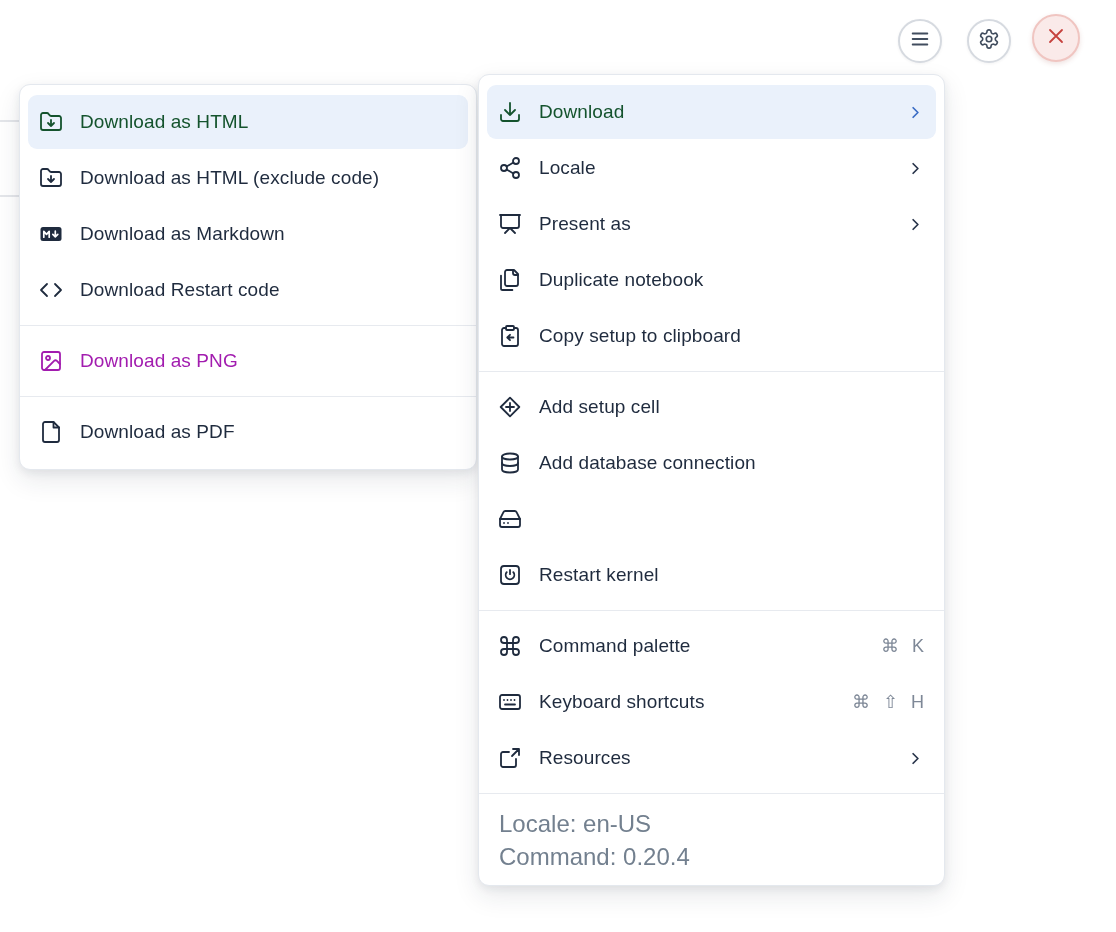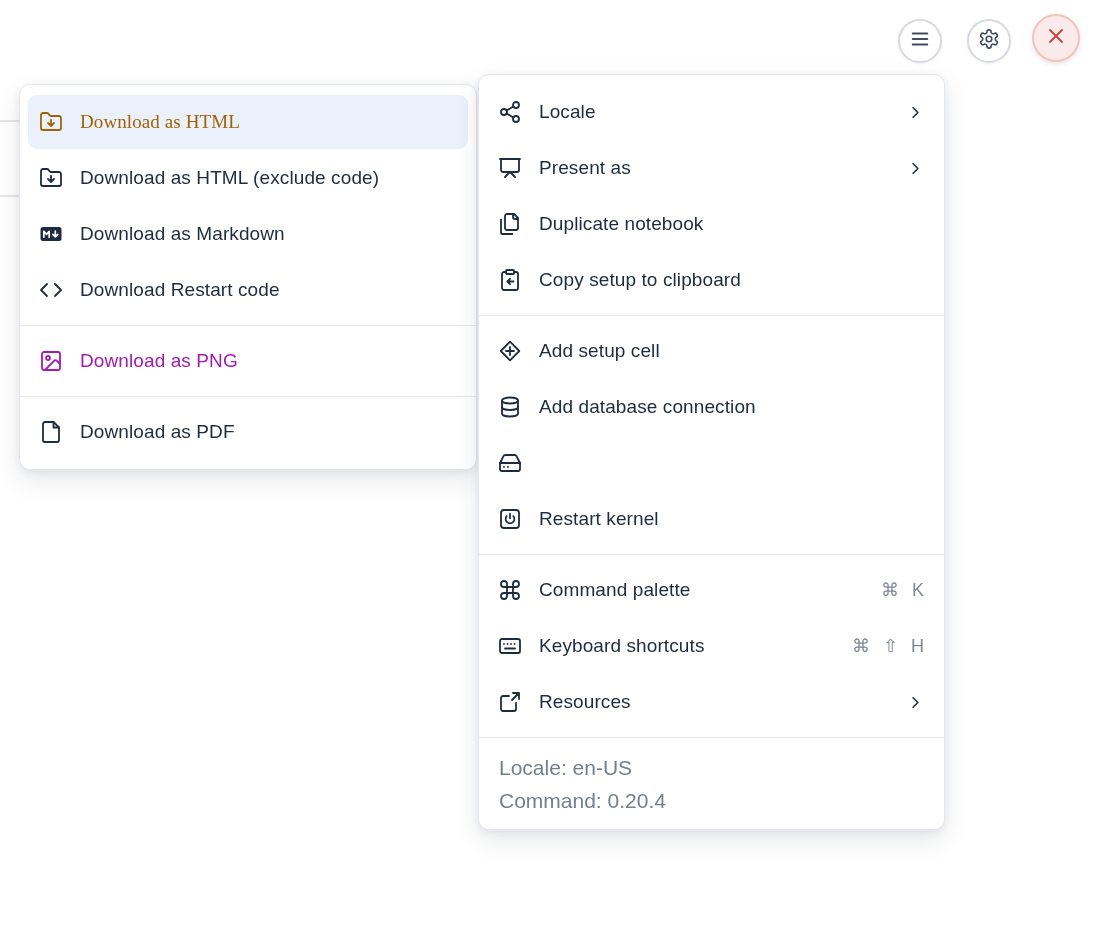--- a/index.html
+++ b/index.html
@@ -32,26 +32,26 @@
   }
   .menu-item{
     display:flex;align-items:center;height:54px;margin:2px 8px;padding:0 11px;
     border-radius:9px;font-size:19px;color:#1f2b3e;cursor:default;
   }
   .menu-item .mi-icon{flex:0 0 auto;width:24px;height:24px;display:flex;align-items:center;justify-content:center;margin-right:17px;}
   .menu-item .mi-icon svg{display:block;}
   .menu-item .mi-label{flex:1 1 auto;white-space:nowrap;letter-spacing:.1px;}
   .menu-item .mi-end{flex:0 0 auto;display:flex;align-items:center;color:#28344a;}
   .menu-item .mi-shortcut{flex:0 0 auto;font-size:18px;color:#7e8897;word-spacing:6px;letter-spacing:1px;}
-  .menu-item.highlighted{background:#eaf1fb;color:#a16207;font-family:Liberation Serif, serif;}
+  .menu-item.highlighted{background:#eaf1fb;color:#14532d;}
   .menu-item.highlighted .mi-end{color:#3a6cc4;}
   .menu-item.disabled{color:#a21caf;}
   .menu-sep{height:1px;background:#e7eaef;margin:8px 0;}
 
-  .menu-footer{padding:5px 20px 4px;color:#73808f;font-size:21px;}
+  .menu-footer{padding:5px 20px 4px;color:#73808f;font-size:24px;}
   .menu-footer div{line-height:33px;white-space:nowrap;}
 
   svg{stroke-linecap:round;stroke-linejoin:round;}
 </style>
 </head>
 <body>
 
 <div class="stage">
 
   <div class="bg-line l1"></div>
@@ -143,20 +143,34 @@
           <path d="M14.5 2H6a2 2 0 0 0-2 2v16a2 2 0 0 0 2 2h12a2 2 0 0 0 2-2V7.5L14.5 2z"></path>
           <path d="M14.5 2v5.5H20"></path>
         </svg>
       </span>
       <span class="mi-label">Download as PDF</span>
     </div>
   </div>
 
   <div class="menu-panel" style="left:478px;top:74px;width:467px;">
 
+    <div class="menu-item highlighted">
+      <span class="mi-icon">
+        <svg width="24" height="24" viewBox="0 0 24 24" fill="none" stroke="currentColor" stroke-width="1.8">
+          <path d="M21 15v4a2 2 0 0 1-2 2H5a2 2 0 0 1-2-2v-4"></path>
+          <path d="m7 10 5 5 5-5M12 15V3"></path>
+        </svg>
+      </span>
+      <span class="mi-label">Download</span>
+      <span class="mi-end">
+        <svg width="19" height="19" viewBox="0 0 24 24" fill="none" stroke="currentColor" stroke-width="2.2">
+            <path d="m9 18 6-6-6-6"></path>
+          </svg>
+      </span>
+    </div>
 
     <div class="menu-item">
       <span class="mi-icon">
         <svg width="24" height="24" viewBox="0 0 24 24" fill="none" stroke="currentColor" stroke-width="1.8">
           <circle cx="18" cy="5" r="3"></circle>
             <circle cx="6" cy="12" r="3"></circle>
             <circle cx="18" cy="19" r="3"></circle>
           <path d="m8.59 13.51 6.83 3.98M15.41 6.51l-6.82 3.98"></path>
         </svg>
       </span>

